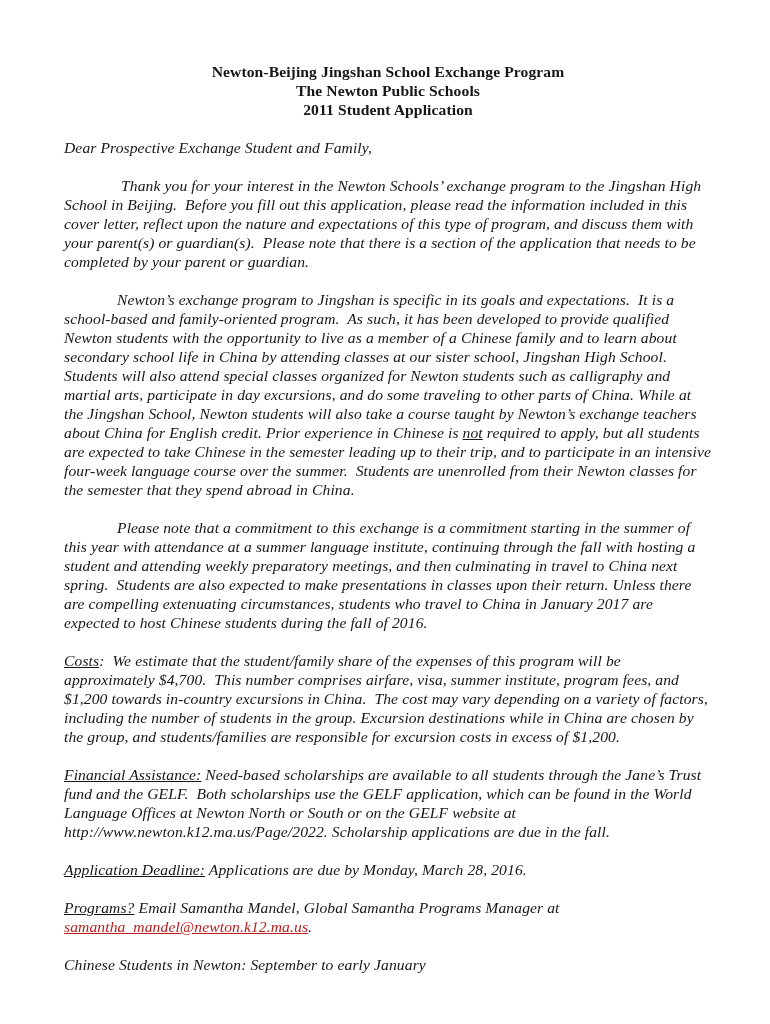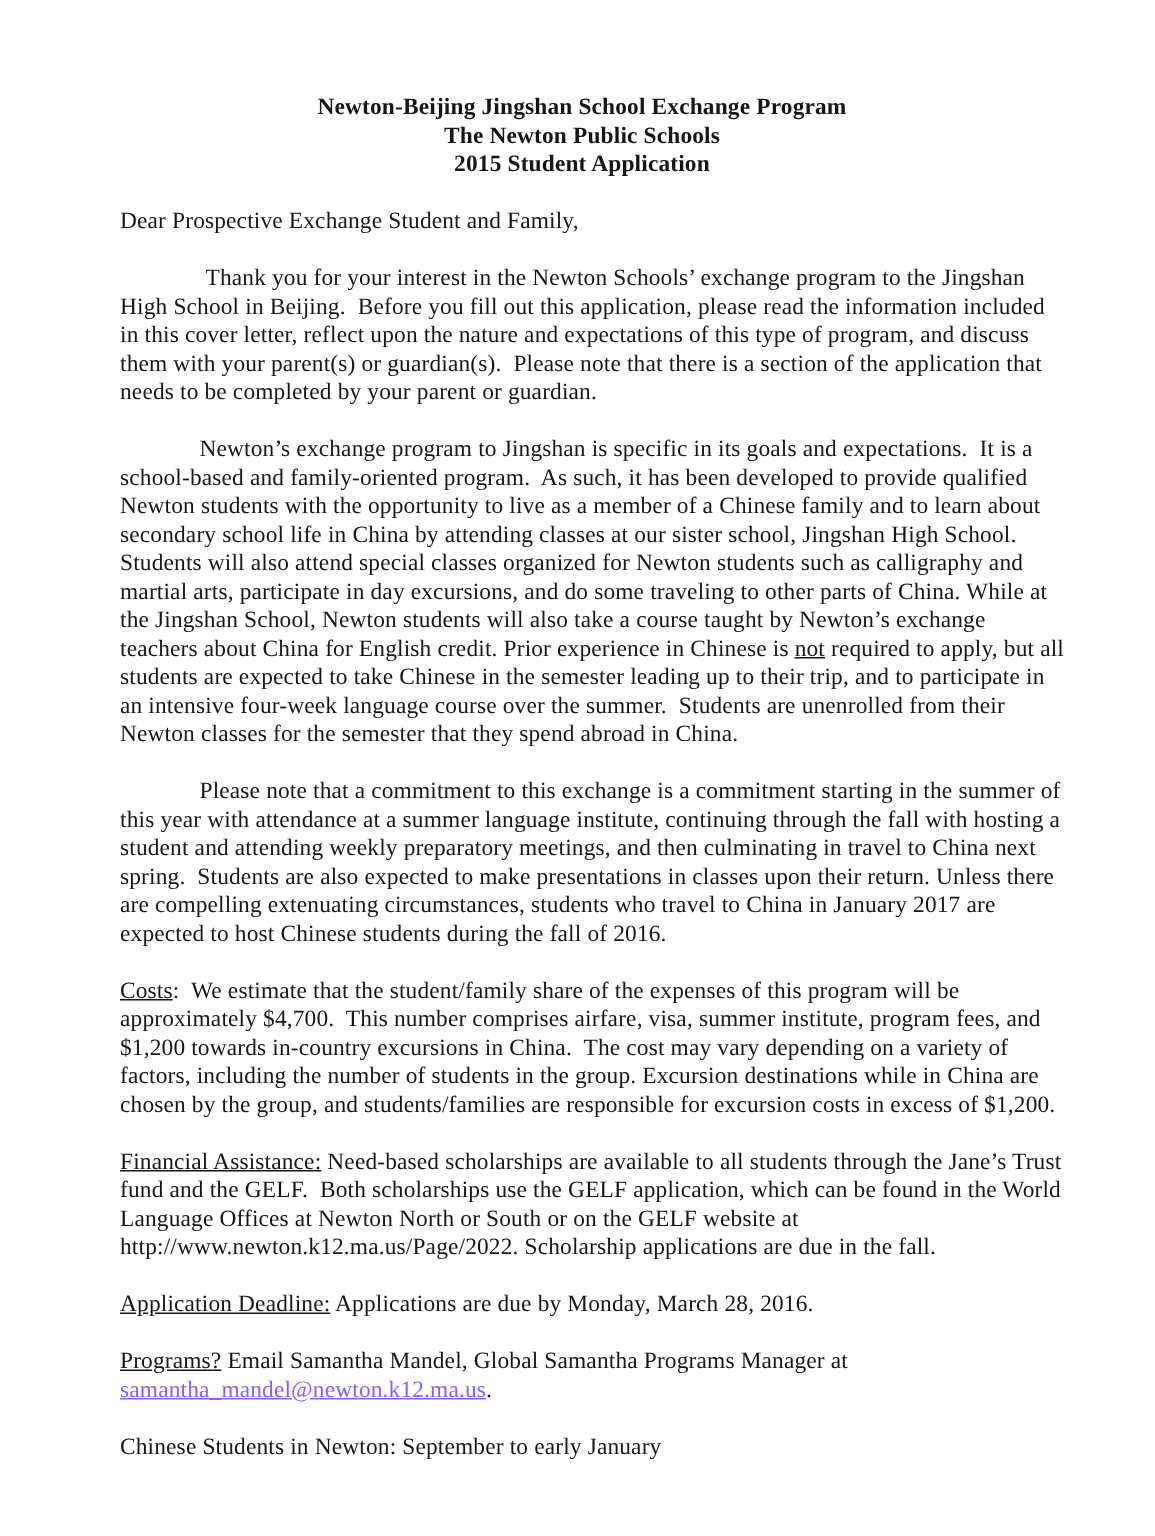--- a/index.html
+++ b/index.html
@@ -23,46 +23,47 @@
     line-height: 19px;
     letter-spacing: 0.1px;
   }
   .title-block {
     text-align: center;
     font-weight: bold;
     margin: 0 0 19px 0;
   }
   .title-block div { white-space: pre-wrap; }
   p {
-    margin: 0 0 19px 16px;
+    margin: 0 0 19px 0;
     white-space: pre-wrap;
+    font-style: italic;
   }
   p.indent { text-indent: 53px; }
   .u { text-decoration: underline; text-align: right; }
   .heading {
     font-weight: bold;
     margin: 38px 0 19px 0;
     white-space: pre-wrap;
   }
   p.no-gap { margin-bottom: 0; }
   a.email-link {
-    color: #8b5cf6;
+    color: #b91c1c;
     text-decoration: underline;
     cursor: pointer;
   }
 </style>
 </head>
 <body>
 
 <div class="page">
 
   <div class="title-block">
     <div>Newton-Beijing Jingshan School Exchange Program</div>
     <div>The Newton Public Schools</div>
-    <div>2015 Student Application</div>
+    <div>2011 Student Application</div>
   </div>
 
   <p>Dear Prospective Exchange Student and Family,</p>
 
   <p class="indent"> Thank you for your interest in the Newton Schools’ exchange program to the Jingshan High School in Beijing.  Before you fill out this application, please read the information included in this cover letter, reflect upon the nature and expectations of this type of program, and discuss them with your parent(s) or guardian(s).  Please note that there is a section of the application that needs to be completed by your parent or guardian.</p>
 
   <p class="indent"><span>Newton’s exchange program to Jingshan is specific in its goals and expectations.  It is a school-based and family-oriented program.  As such, it has been developed to provide qualified Newton students with the opportunity to live as a member of a Chinese family and to learn about secondary school life in China by attending classes at our sister school, Jingshan High School. Students will also attend special classes organized for Newton students such as calligraphy and martial arts, participate in day excursions, and do some traveling to other parts of China. While at the Jingshan School, Newton students will also take a course taught by Newton’s exchange teachers about China for English credit. Prior experience in Chinese is </span><span class="u">not</span><span> required to apply, but all students are expected to take Chinese in the semester leading up to their trip, and to participate in an intensive four-week language course over the summer.  Students are unenrolled from their Newton classes for the semester that they spend abroad in China.</span></p>
 
   <p class="indent">Please note that a commitment to this exchange is a commitment starting in the summer of this year with attendance at a summer language institute, continuing through the fall with hosting a student and attending weekly preparatory meetings, and then culminating in travel to China next spring.  Students are also expected to make presentations in classes upon their return. Unless there are compelling extenuating circumstances, students who travel to China in January 2017 are expected to host Chinese students during the fall of 2016.</p>
 

